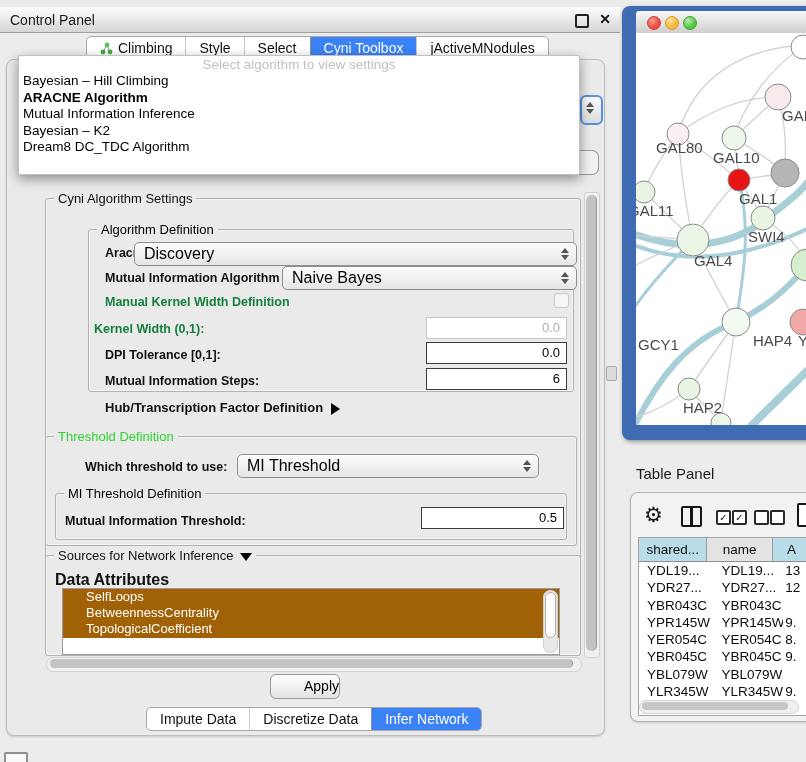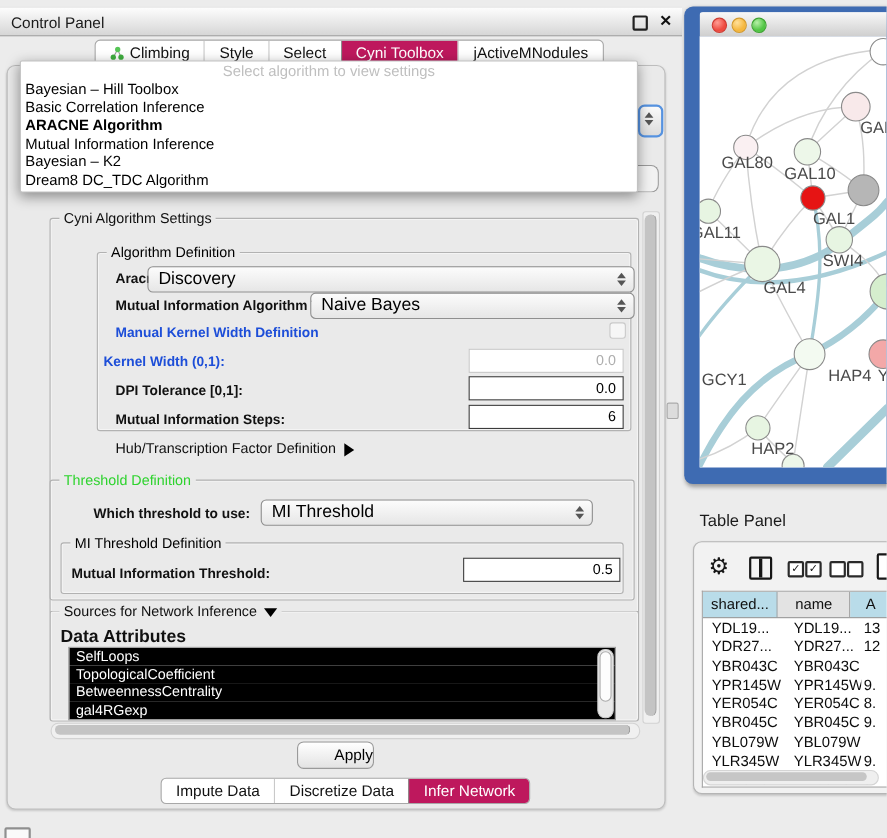--- a/index.html
+++ b/index.html
@@ -14,21 +14,21 @@
   .titlebar{left:0;top:6px;width:620px;height:25px;
     background:linear-gradient(#fdfdfd,#d6d6d6);
     border-top:1px solid #e8e8e8;border-bottom:1px solid #9f9f9f;}
   .titlebar .t{position:absolute;left:10px;top:5px;font-size:14px;color:#1a1a1a}
   .float-ic{position:absolute;right:31px;top:7px;width:10px;height:10px;border:2px solid #222;border-radius:2px}
   .close-ic{position:absolute;right:9px;top:4px;font-size:14px;font-weight:bold;color:#111}
 
   .tabstrip{display:flex;background:#fff;border:1px solid #a8a8a8;border-radius:5px;height:22px;overflow:hidden}
   .tab{display:flex;align-items:center;gap:5px;padding:0 13px;font-size:14px;color:#111;border-left:1px solid #c9c9c9;white-space:nowrap}
   .tab:first-child{border-left:none}
-  .tab.sel{background:#be185d;color:#fff;border-left-color:#8f8f8f}
+  .tab.sel{background:#3b82f6;color:#fff;border-left-color:#8f8f8f}
   .tabs-top{left:86px;top:36px}
   .tabs-bottom{left:146px;top:707px}
 
   .panel{left:6px;top:59px;width:597px;height:675px;background:#eaeaea;
     border:1px solid #bdbdbd;border-radius:8px;box-shadow:0 1px 2px rgba(0,0,0,.15)}
 
   
   .dd{left:18px;top:55px;width:560px;height:118px;background:#fff;border:1px solid #c2c2c2;
     box-shadow:0 4px 12px rgba(0,0,0,.4);border-radius:2px;z-index:40}
   .dd .ph{height:17px;line-height:17px;text-align:center;color:#bfbfbf;font-size:13.5px}
@@ -40,41 +40,41 @@
     background:linear-gradient(#fafafa,#dcdcdc);z-index:10}
   .hid-field{left:564px;top:150px;width:34px;height:23px;border:1px solid #9a9a9a;border-left:none;
     border-radius:0 7px 7px 0;background:#f2f2f2;z-index:10}
 
   
   .group{border:1px solid #b2b2b2;border-radius:3px;box-shadow:inset 0 0 0 1px #f4f4f4}
   .glabel{position:absolute;top:-8px;left:8px;background:#eaeaea;padding:0 4px;font-size:13px;white-space:nowrap}
   .blue{color:#000000}.green{color:#2ed32e}
 
   .flabel{position:absolute;font-size:12.5px;font-weight:bold;color:#111;white-space:nowrap}
-  .flabel.dis{color:#1d4ed8}
-  .plain{font-weight:normal}
+  .flabel.dis{color:#15803d}
+  .plain{font-weight:bold}
 
   .combo{position:absolute;height:22px;border:1px solid #8f8f8f;border-radius:5px;
     background:linear-gradient(#fcfcfc,#e6e6e6);font-size:16px;line-height:21px;padding-left:9px;color:#000}
   .carrows{position:absolute;right:7px;top:4px;width:8px;height:14px}
   .carrows:before,.carrows:after{content:"";position:absolute;left:0;border-left:4px solid transparent;border-right:4px solid transparent}
   .carrows:before{top:1px;border-bottom:5px solid #555}
   .carrows:after{bottom:1px;border-top:5px solid #555}
 
   .field{position:absolute;height:20px;background:#fff;border:1px solid #3c3c3c;
     font-size:13px;line-height:20px;text-align:right;padding-right:6px;color:#000}
   .field.dis{border:1px solid #c6c6c6;color:#aeaeae}
 
   .checkbox{position:absolute;width:13px;height:13px;border:1px solid #c9c9c9;border-radius:3px;background:#f6f6f6}
 
   .tri-right{display:inline-block;width:0;height:0;border-top:6px solid transparent;border-bottom:6px solid transparent;border-left:9px solid #000;vertical-align:middle;margin-left:8px}
   .tri-down{display:inline-block;width:0;height:0;border-left:6px solid transparent;border-right:6px solid transparent;border-top:8px solid #000;vertical-align:middle;margin-left:6px}
 
   .attr-list{left:62px;top:588px;width:496px;height:65px;background:#fff;border:1px solid #9a9a9a;overflow:hidden;z-index:5}
-  .attr-item{height:16.2px;line-height:16.2px;background:#000000;color:#fff;font-size:13px;padding-left:6px}
+  .attr-item{height:16.2px;line-height:16.2px;background:#a16207;color:#fff;font-size:13px;padding-left:23px}
   .list-vsb{left:543px;top:590px;width:13px;height:61px;background:#e9e9e9;border:1px solid #cfcfcf;border-radius:7px;z-index:6}
   .list-vsb .th{position:absolute;left:1px;top:1px;width:9px;height:44px;background:#fdfdfd;border:1px solid #ababab;border-radius:6px}
 
   .vsb{left:584px;top:192px;width:14px;height:464px;background:#f0f0f0;border:1px solid #d2d2d2;border-radius:3px}
   .vsb .th{position:absolute;left:1px;top:2px;width:10px;height:456px;background:#c4c4c4;border-radius:6px}
   .hsb{left:46px;top:657px;width:534px;height:13px;background:#f0f0f0;border:1px solid #d2d2d2;border-radius:7px}
   .hsb .th{position:absolute;left:3px;top:1px;width:522px;height:9px;background:#c4c4c4;border-radius:6px}
 
   .apply{left:270px;top:674px;width:68px;height:23px;background:linear-gradient(#ffffff,#e3e3e3);
     border:1px solid #9a9a9a;border-radius:6px;text-align:right;line-height:22px;font-size:14px;color:#000}
@@ -154,22 +154,21 @@
 
 <div class="abs panel"></div>
 
 <div class="abs hid-combo">
     <span class="carrows"></span>
   </div>
 <div class="abs hid-field"></div>
 
 <div class="abs dd" id="algo-dd">
   <div class="ph">Select algorithm to view settings</div>
-<div class="it">Bayesian – Hill Toolbox</div>
-    <div class="it">Basic Correlation Inference</div>
+<div class="it">Bayesian – Hill Climbing</div>
     <div class="it bold">ARACNE Algorithm</div>
     <div class="it">Mutual Information Inference</div>
     <div class="it">Bayesian – K2</div>
     <div class="it">Dream8 DC_TDC Algorithm</div>
   </div>
 
 <div class="abs group" style="left:45px;top:198px;width:534px;height:456px">
   <div class="glabel">Cyni Algorithm Settings</div>
 </div>
 
@@ -214,23 +213,22 @@
 <div class="field" style="left:421px;top:507px;width:135px">0.5</div>
 
 <div class="abs group" style="left:45px;top:555px;width:534px;height:99px;border-bottom:none">
   <div class="glabel">
     <span>Sources for Network Inference</span><span class="tri-down"></span>
   </div>
 </div>
 <div class="flabel" style="left:55px;top:571px;font-size:16px">Data Attributes</div>
 <div class="abs attr-list" id="attr-list">
     <div class="attr-item">SelfLoops</div>
+    <div class="attr-item">BetweennessCentrality</div>
     <div class="attr-item">TopologicalCoefficient</div>
-    <div class="attr-item">BetweennessCentrality</div>
-    <div class="attr-item">gal4RGexp</div>
   </div>
 <div class="abs list-vsb">
     <div class="th"></div>
   </div>
 
 <div class="abs vsb">
     <div class="th"></div>
   </div>
 <div class="abs hsb">
     <div class="th"></div>

